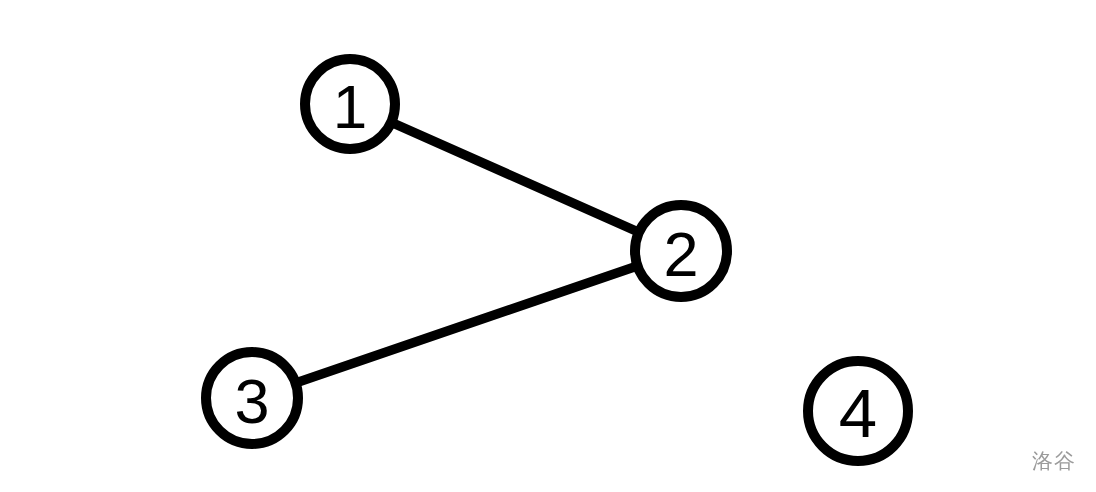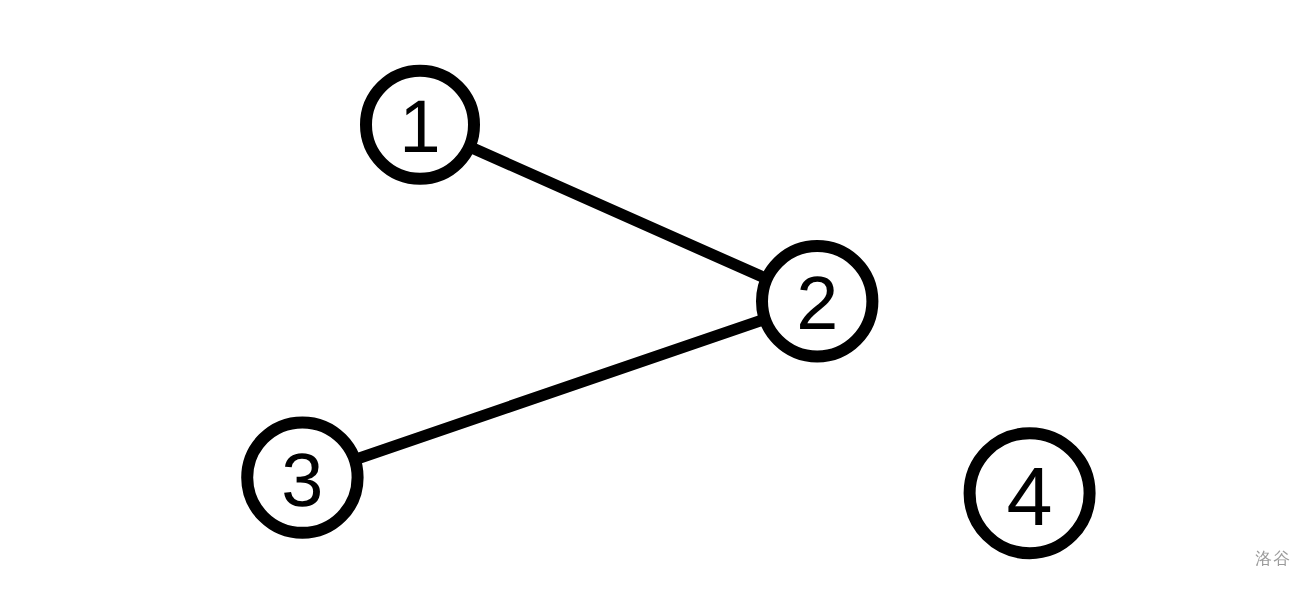--- a/index.html
+++ b/index.html
@@ -25,21 +25,21 @@
   }
   .graph text.node-label {
     font-family: "Liberation Sans", "DejaVu Sans", sans-serif;
     font-weight: 200;
     text-anchor: middle;
   }
   .watermark {
     position: absolute;
     right: 20px;
     bottom: 17px;
-    font-size: 14px;
+    font-size: 21px;
     letter-spacing: 1px;
     font-family: "DejaVu Sans", "Liberation Sans", sans-serif;
     user-select: none;
   }
 </style>
 </head>
 <body style="background: rgb(255, 255, 255);">
 
 <div class="canvas-wrap">
   <svg class="graph" viewBox="0 0 1096 492">

